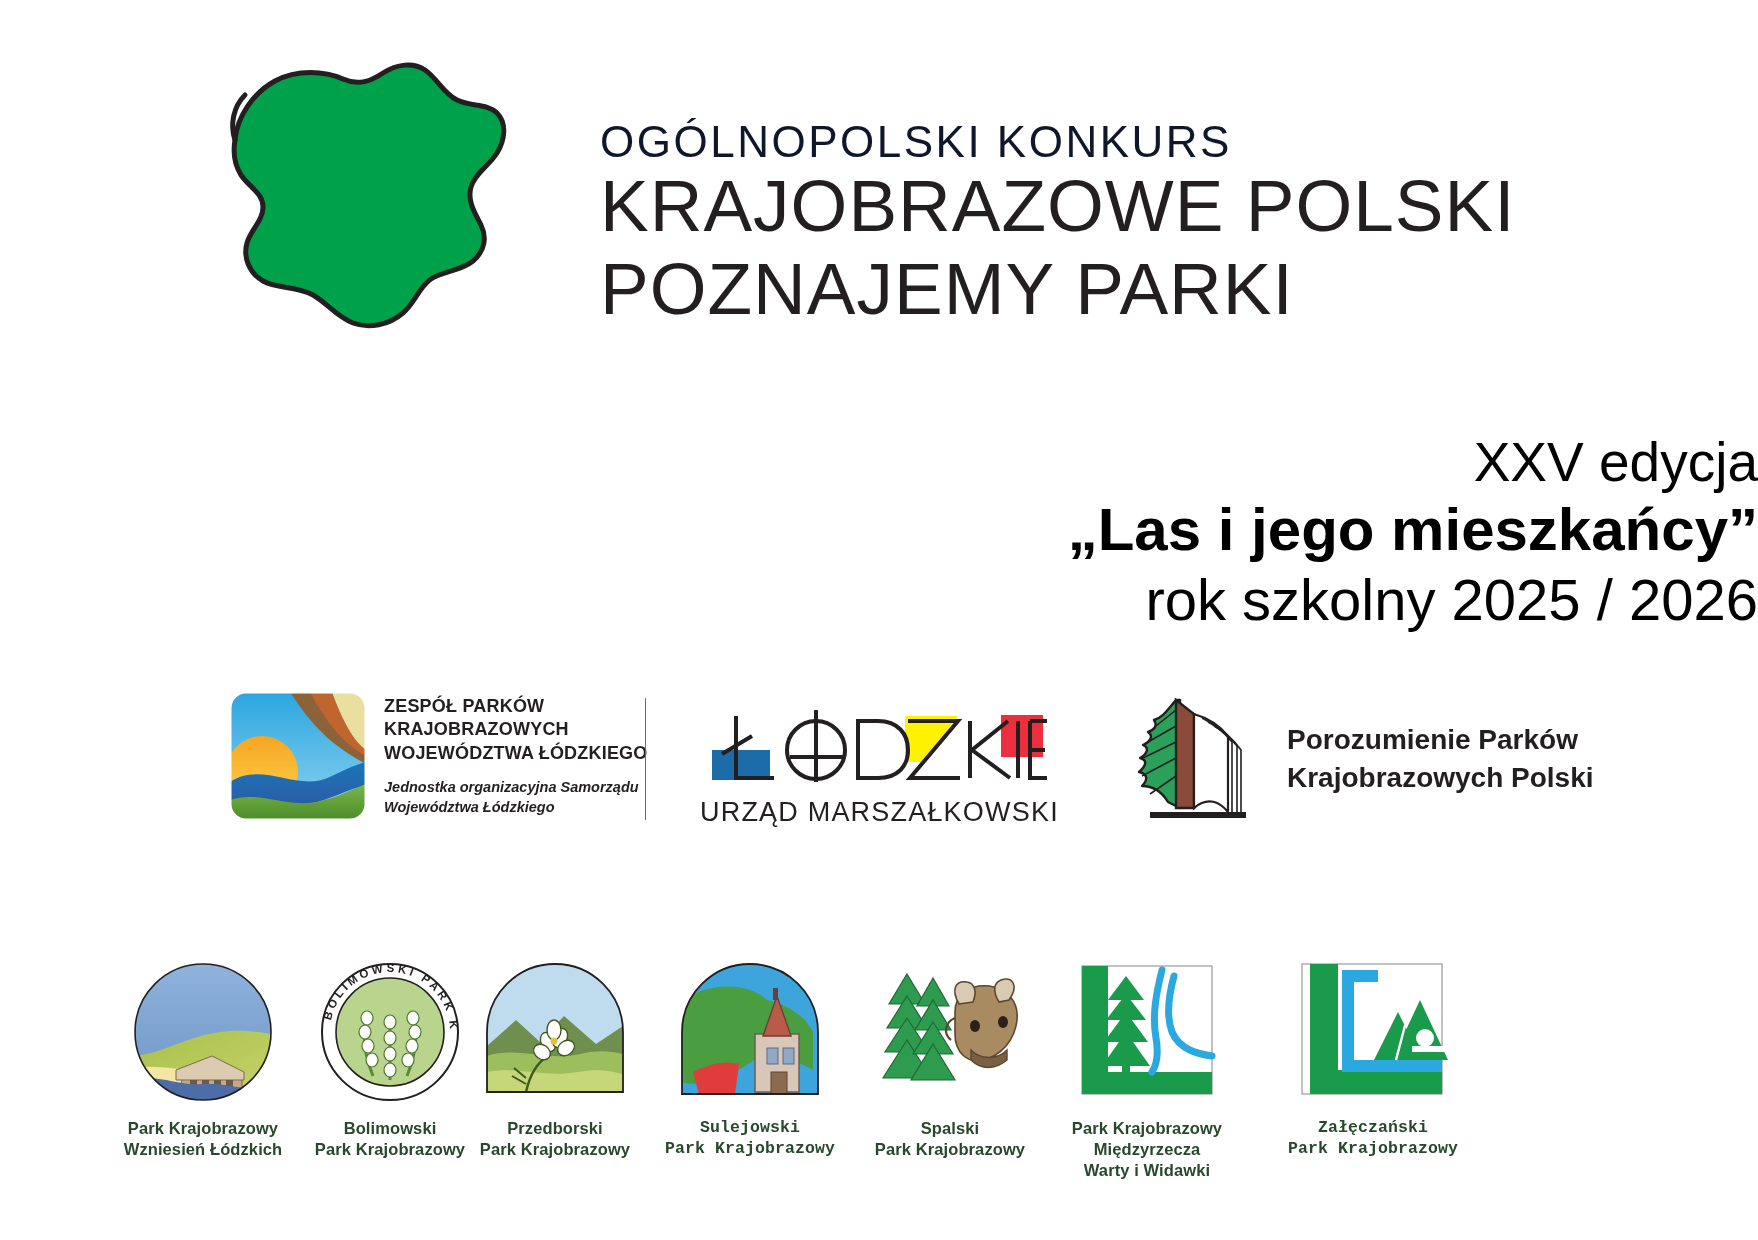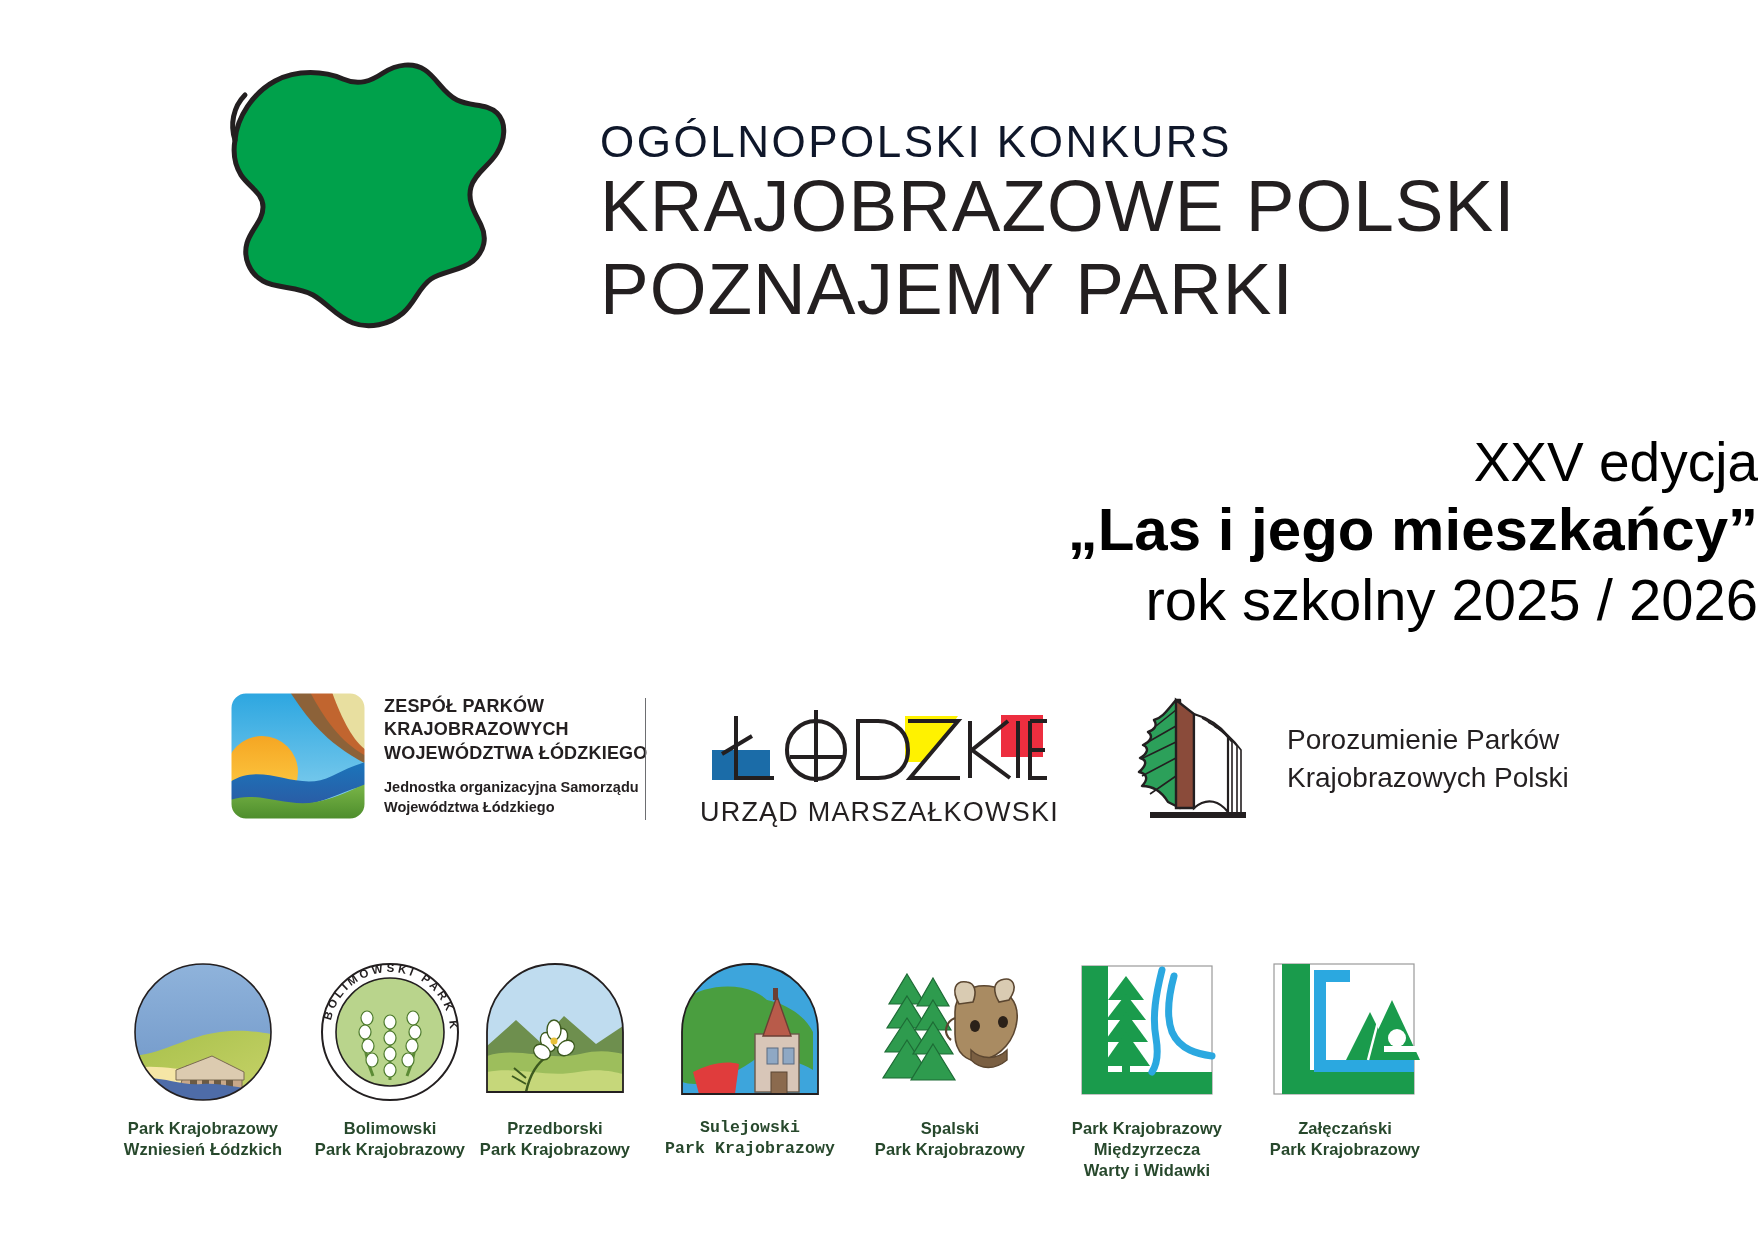--- a/index.html
+++ b/index.html
@@ -30,46 +30,46 @@
   .ed-3{font-size:58px;color:#000;line-height:1.18;font-weight:400;}
 
   
   .sponsors{position:absolute;left:0;top:690px;width:1758px;height:150px;}
   .sp{position:absolute;display:flex;align-items:center;}
 
   .zpk{left:228px;top:0px;}
   .zpk-mark{width:140px;height:132px;flex:0 0 auto;}
   .zpk-txt{margin-left:16px;}
   .zpk-t1{font-size:18px;font-weight:700;color:#231f20;line-height:1.33;letter-spacing:.2px;}
-  .zpk-t2{font-size:14.5px;font-weight:700;color:#231f20;line-height:1.35;margin-top:12px;}
+  .zpk-t2{font-size:14.5px;font-weight:700;color:#231f20;line-height:1.35;margin-top:12px;font-style:italic;}
 
   .divider{position:absolute;left:645px;top:8px;width:1px;height:122px;background:#6d6e71;}
 
   .lodzkie{left:700px;top:20px;flex-direction:column;align-items:center;}
   .lodz-mark{width:335px;height:80px;}
   .lodz-sub{
     font-size:27px;letter-spacing:1.2px;color:#231f20;margin-top:7px;white-space:nowrap;
   }
 
-  .ppkp{left:1110px;top:6px;}
+  .ppkp{left:1110px;top:6px;font-weight:bold;}
   .ppkp-mark{width:155px;height:125px;flex:0 0 auto;}
   .ppkp-txt{margin-left:22px;}
   .ppkp-l{font-size:28px;color:#231f20;line-height:1.35;white-space:nowrap;}
 
   
   .parks{position:absolute;left:0;top:960px;width:1758px;height:230px;}
   .park{position:absolute;width:190px;text-align:center;}
   .park .badge{width:175px;height:150px;margin:0 auto;display:block;}
   .park .cap{
     margin-top:8px;font-size:16.5px;font-weight:700;color:#27482c;
     line-height:1.26;letter-spacing:.1px;
   }
   .p0{left:108px;} .p1{left:295px;} .p2{left:460px;}
   .p3{left:655px;font-family:Liberation Mono, monospace;} .p4{left:855px;} .p5{left:1052px;}
-  .p6{left:1250px;}
+  .p6{left:1278px;font-family:Liberation Mono, monospace;}
 </style>
 </head>
 <body>
 
 <div class="poster">
 
   <div class="header">
 
     <svg class="pl-map" viewBox="0 0 375 320">
       <path d="M60 95 C62 72, 78 48, 100 36 C122 24, 150 26, 168 34

